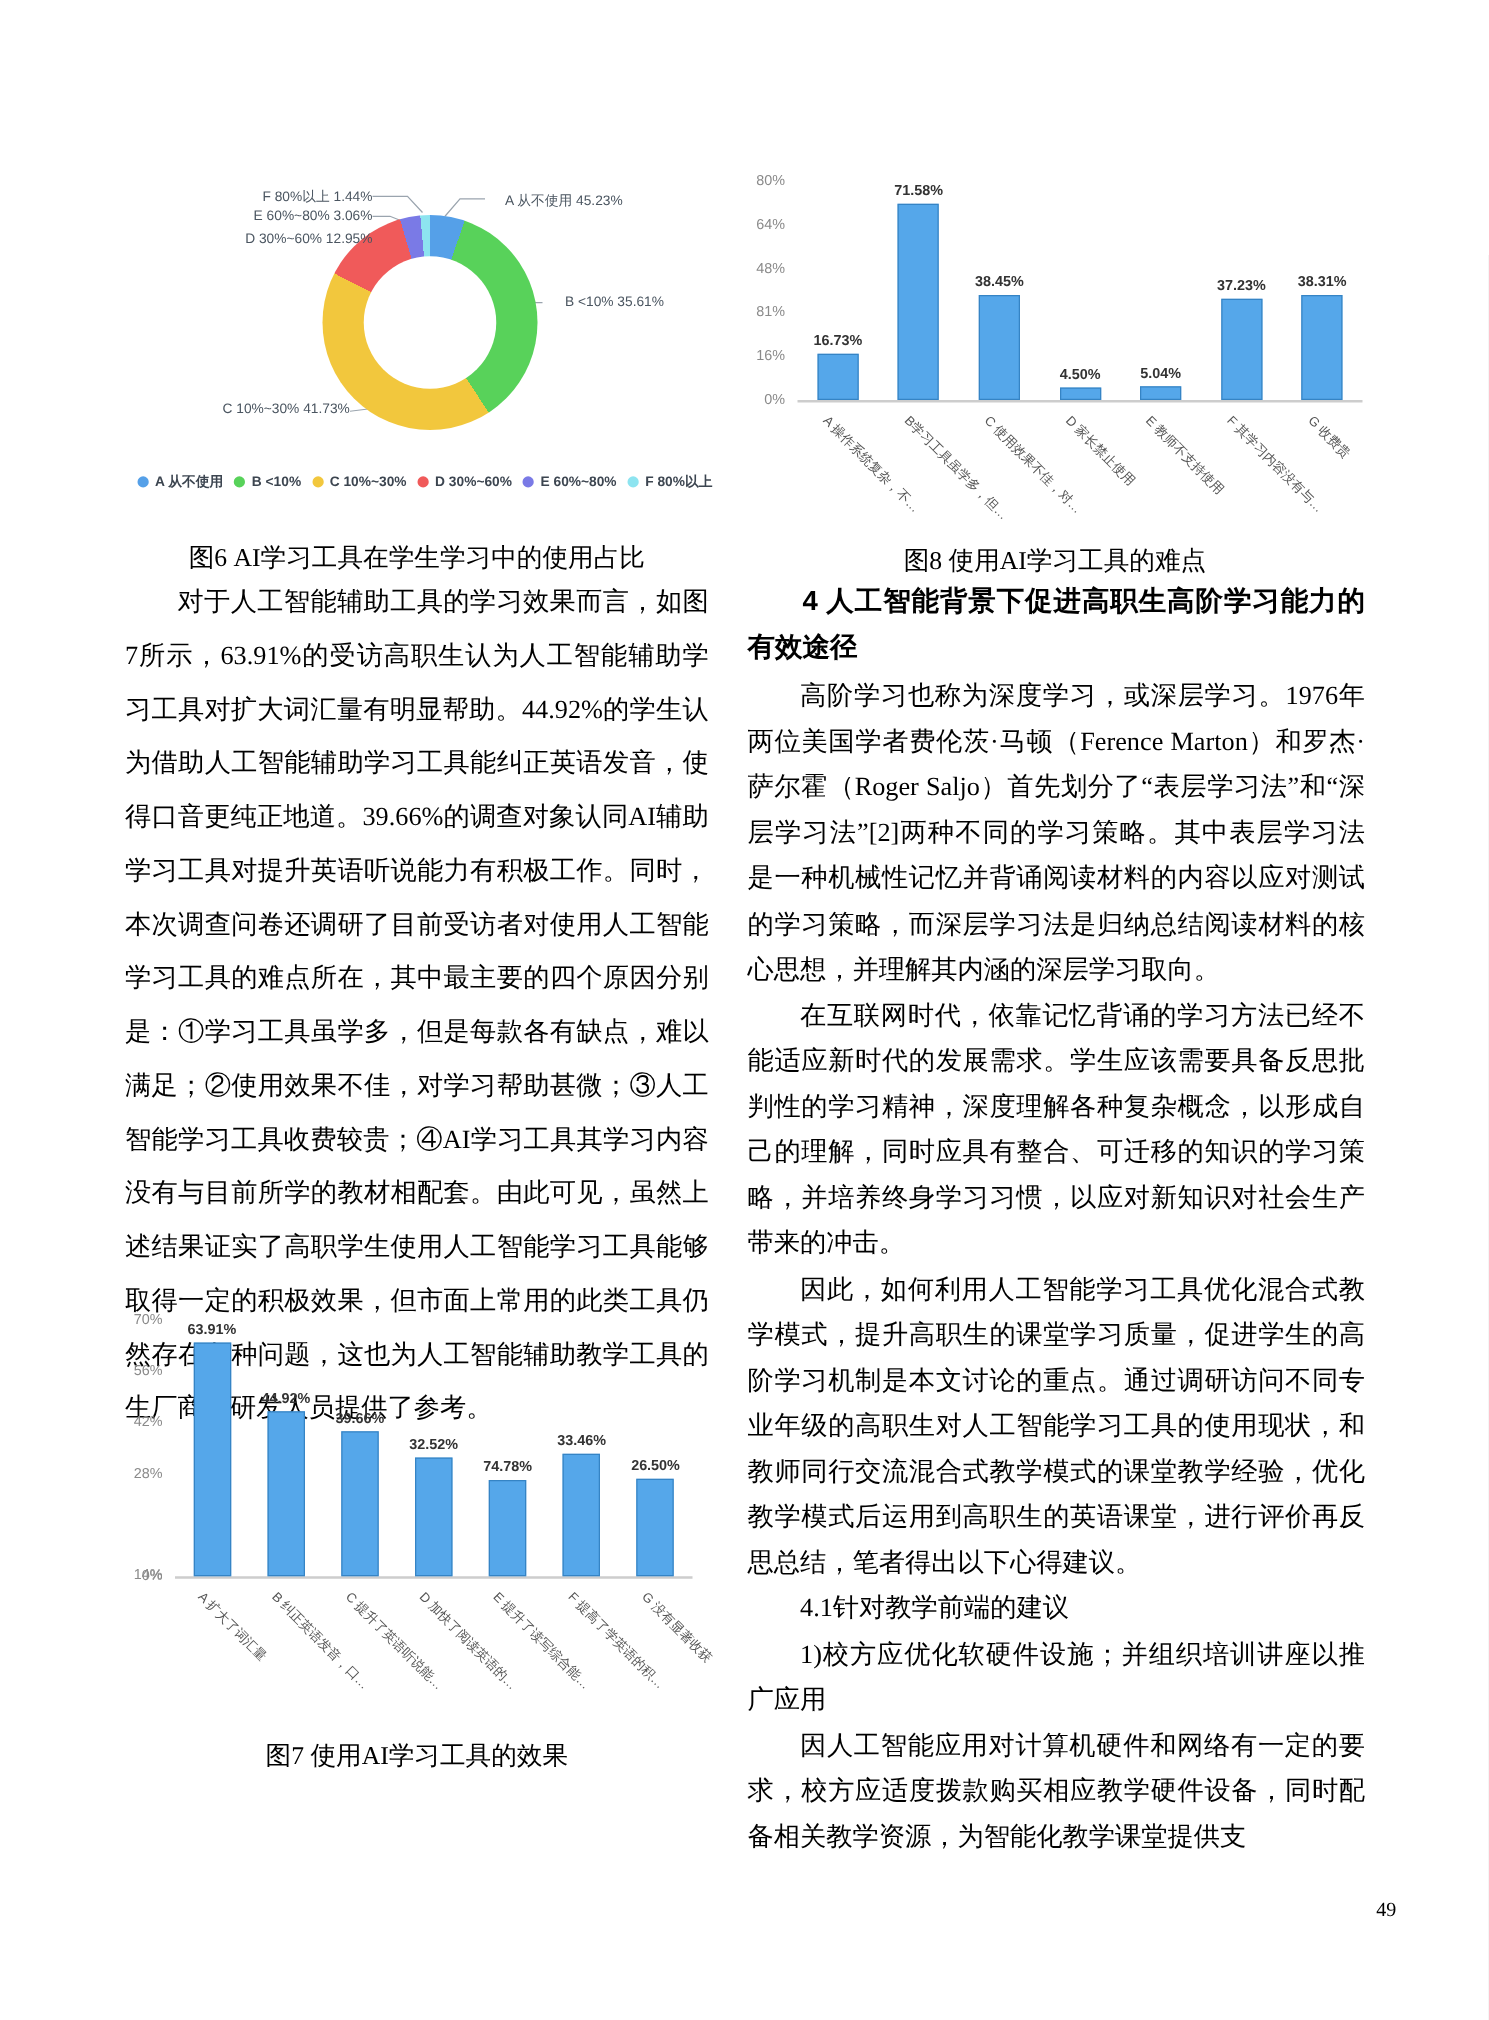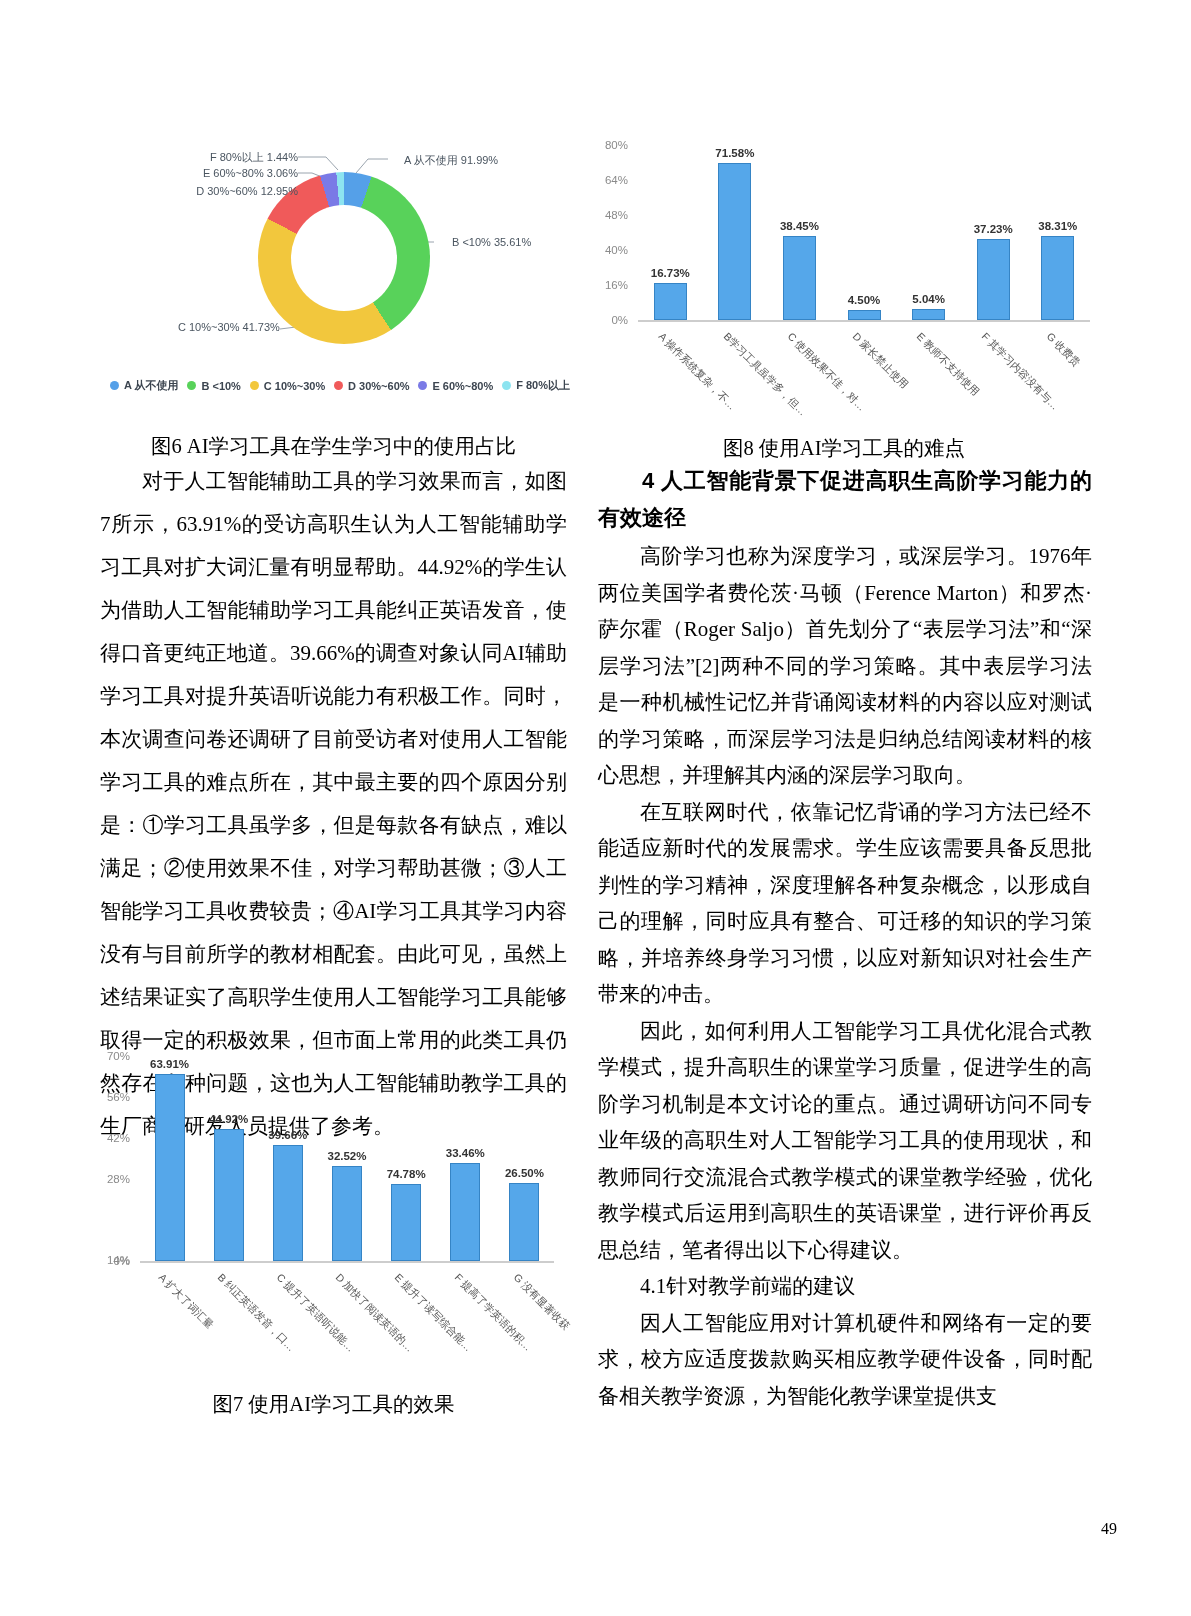--- a/index.html
+++ b/index.html
@@ -60,21 +60,21 @@
       <polyline points="198,17 226,17 238,30" fill="none" stroke="#9aa4ae" stroke-width="1"></polyline>
       <polyline points="198,33 212,33 222,37" fill="none" stroke="#9aa4ae" stroke-width="1"></polyline>
       <polyline points="198,51 206,56 218,64" fill="none" stroke="#9aa4ae" stroke-width="1"></polyline>
       <polyline points="288,19 268,19 256,33" fill="none" stroke="#9aa4ae" stroke-width="1"></polyline>
       <polyline points="334,102 326,102" fill="none" stroke="#9aa4ae" stroke-width="1"></polyline>
       <polyline points="196,187 180,189" fill="none" stroke="#9aa4ae" stroke-width="1"></polyline>
     </svg>
     <div class="donut" style="left: 158px; top: 32px; width: 172px; height: 172px; background: conic-gradient(rgb(85, 160, 232) 0deg, rgb(85, 160, 232) 18.756deg, rgb(88, 210, 90) 18.756deg, rgb(88, 210, 90) 146.952deg, rgb(242, 199, 61) 146.952deg, rgb(242, 199, 61) 297.18deg, rgb(240, 90, 90) 297.18deg, rgb(240, 90, 90) 343.8deg, rgb(122, 122, 230) 343.8deg, rgb(122, 122, 230) 354.816deg, rgb(141, 228, 240) 354.816deg, rgb(141, 228, 240) 360deg);"></div>
     <div class="donut-hole" style="left:191px; top:65px; width:106px; height:106px;"></div>
     <div>
-        <div class="callout" style="left: 288px; top: 13px;">A 从不使用  91.99%</div>
+        <div class="callout" style="left: 288px; top: 13px;">A 从不使用  45.23%</div>
         <div class="callout" style="left: 336px; top: 96px; text-align: right;">B &lt;10%  35.61%</div>
         <div class="callout" style="left: 62px; top: 181px;">C 10%~30%  41.73%</div>
         <div class="callout" style="right: 272px; top: 45px;">D 30%~60%  12.95%</div>
         <div class="callout" style="right: 272px; top: 27px;">E 60%~80%  3.06%</div>
         <div class="callout" style="right: 272px; top: 10px;">F 80%以上  1.44%</div>
       </div>
     <div class="legend" style="top:238px;">
         <span class="legitem">
           <span class="dot" style="background: rgb(85, 160, 232);"></span>
           <span>A 从不使用</span>
@@ -171,21 +171,21 @@
         </div>
       </div>
   </div>
 
   <div class="caption" style="left:100px; top:1390px; width:467px;">图7 使用AI学习工具的效果</div>
 
   <div class="barchart" style="left: 596px; top: 145px; width: 494px; height: 290px; --ploth: 175px; --barw: 33px; --barcolor: #55a7ea;">
     <div class="yaxis">
         <div class="ytick" style="top: 175px;">0%</div>
         <div class="ytick" style="top: 140px;">16%</div>
-        <div class="ytick" style="top: 105px;">40%</div>
+        <div class="ytick" style="top: 105px;">81%</div>
         <div class="ytick" style="top: 70px;">48%</div>
         <div class="ytick" style="top: 35px;">64%</div>
         <div class="ytick" style="top: 0px;">80%</div>
       </div>
     <div class="plot">
         <div class="slot">
           <div class="val">16.73%</div>
           <div class="bar" style="height: 36.5969px;"></div>
         </div>
         <div class="slot">
@@ -240,18 +240,19 @@
 
   <div class="caption" style="left:598px; top:434px; width:492px;">图8 使用AI学习工具的难点</div>
 
   <div class="h4" style="left:598px; top:462px; width:494px;">4 人工智能背景下促进高职生高阶学习能力的有效途径</div>
 
   <div class="bodyblock rightflow" style="left:598px; top:538px; width:494px;">
     <p>高阶学习也称为深度学习，或深层学习。1976年两位美国学者费伦茨·马顿（Ference Marton）和罗杰·萨尔霍（Roger Saljo）首先划分了“表层学习法”和“深层学习法”[2]两种不同的学习策略。其中表层学习法是一种机械性记忆并背诵阅读材料的内容以应对测试的学习策略，而深层学习法是归纳总结阅读材料的核心思想，并理解其内涵的深层学习取向。</p>
     <p>在互联网时代，依靠记忆背诵的学习方法已经不能适应新时代的发展需求。学生应该需要具备反思批判性的学习精神，深度理解各种复杂概念，以形成自己的理解，同时应具有整合、可迁移的知识的学习策略，并培养终身学习习惯，以应对新知识对社会生产带来的冲击。</p>
     <p>因此，如何利用人工智能学习工具优化混合式教学模式，提升高职生的课堂学习质量，促进学生的高阶学习机制是本文讨论的重点。通过调研访问不同专业年级的高职生对人工智能学习工具的使用现状，和教师同行交流混合式教学模式的课堂教学经验，优化教学模式后运用到高职生的英语课堂，进行评价再反思总结，笔者得出以下心得建议。</p>
     <p>4.1针对教学前端的建议</p>
+    <p>1)校方应优化软硬件设施；并组织培训讲座以推广应用</p>
     <p>因人工智能应用对计算机硬件和网络有一定的要求，校方应适度拨款购买相应教学硬件设备，同时配备相关教学资源，为智能化教学课堂提供支</p>
   </div>
 
   <div class="pagenum" style="left:1075px; top:1520px; width:42px; text-align:right;">49</div>
 
 </div>
 
 </body></html>

